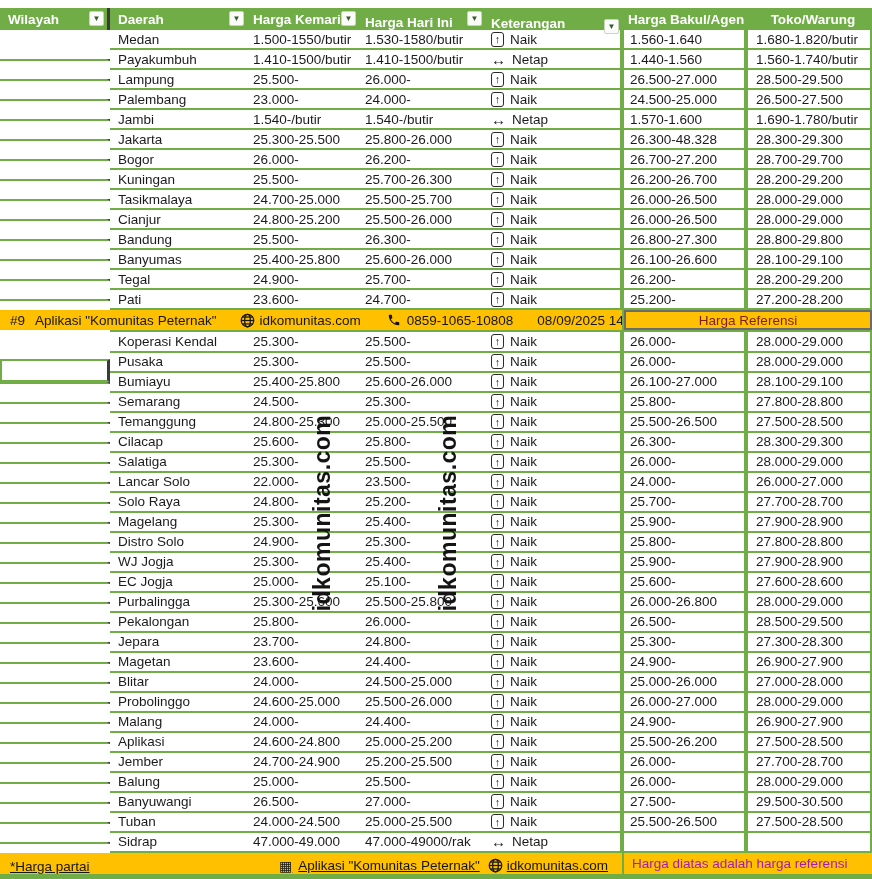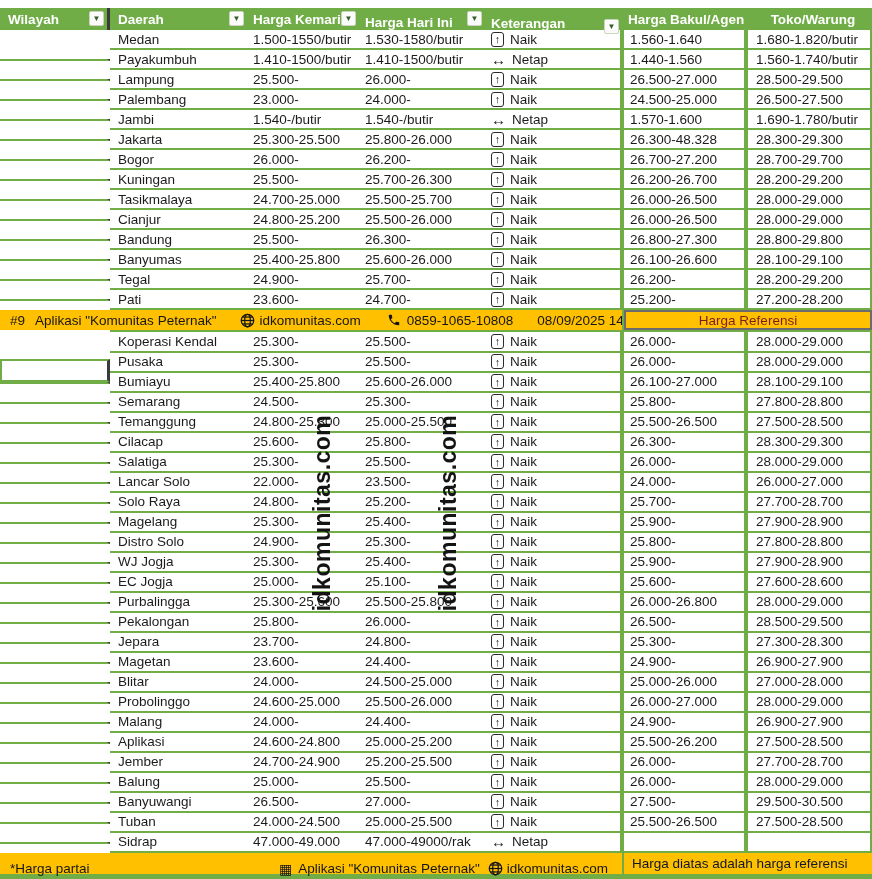--- a/index.html
+++ b/index.html
@@ -63,26 +63,26 @@
       font-size:13.5px;color:#161616;padding-left:10px;white-space:nowrap;}
   .banner-left .gap-s{margin-left:24px;}
   .banner-left .gap-m{margin-left:10px;}
   .banner-left .gap-l{margin-left:26px;}
   .banner-right{width:250px;display:flex;border-left:2.5px solid var(--green);}
   .ref-box{flex:1;background:var(--orange);border:2px solid #6b6b6b;
       display:flex;align-items:center;justify-content:center;font-size:13.5px;color:#7f1d1d;}
 
   
   .footer-row{display:flex;height:21px;}
-  .footer-left{width:622px;background:var(--orange);display:flex;align-items:flex-start;
-      font-size:13.5px;color:#161616;padding:8px 14px 0 10px;white-space:nowrap;}
+  .footer-left{width:622px;background:var(--orange);display:flex;align-items:flex-end;
+      font-size:13.5px;color:#161616;padding:8px 14px 0 10px;white-space:nowrap;text-decoration:underline;}
   .footer-center{margin-left:auto;display:flex;align-items:center;}
   .footer-center .gap-s{margin-left:8px;}
   .footer-right{width:250px;background:var(--orange);border-left:2.5px solid var(--green);
-      display:flex;align-items:center;padding-left:8px;font-size:13.5px;color:#0f172a;}
+      display:flex;align-items:center;padding-left:8px;font-size:13.5px;color:#a21caf;}
   .bottom-bar{height:8px;background:var(--green);}
 
   .app-glyph{font-size:14px;margin-right:6px;color:#161616;}
   .inline-icon{display:inline-flex;align-items:center;}
   .inline-icon svg{display:block;}
 
   
   .wm{position:absolute;font-size:23px;font-weight:700;color:#141414;
       white-space:nowrap;transform:translate(-50%,-50%) rotate(-90deg);
       pointer-events:none;letter-spacing:0.5px;}

